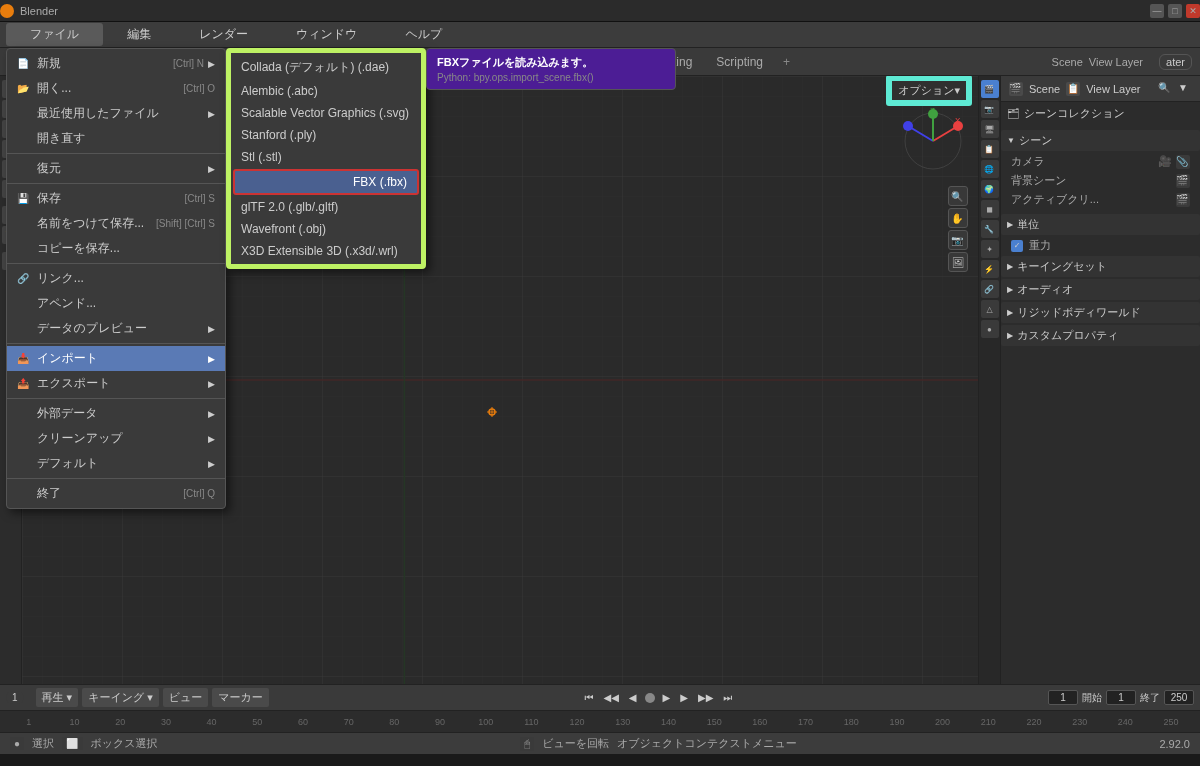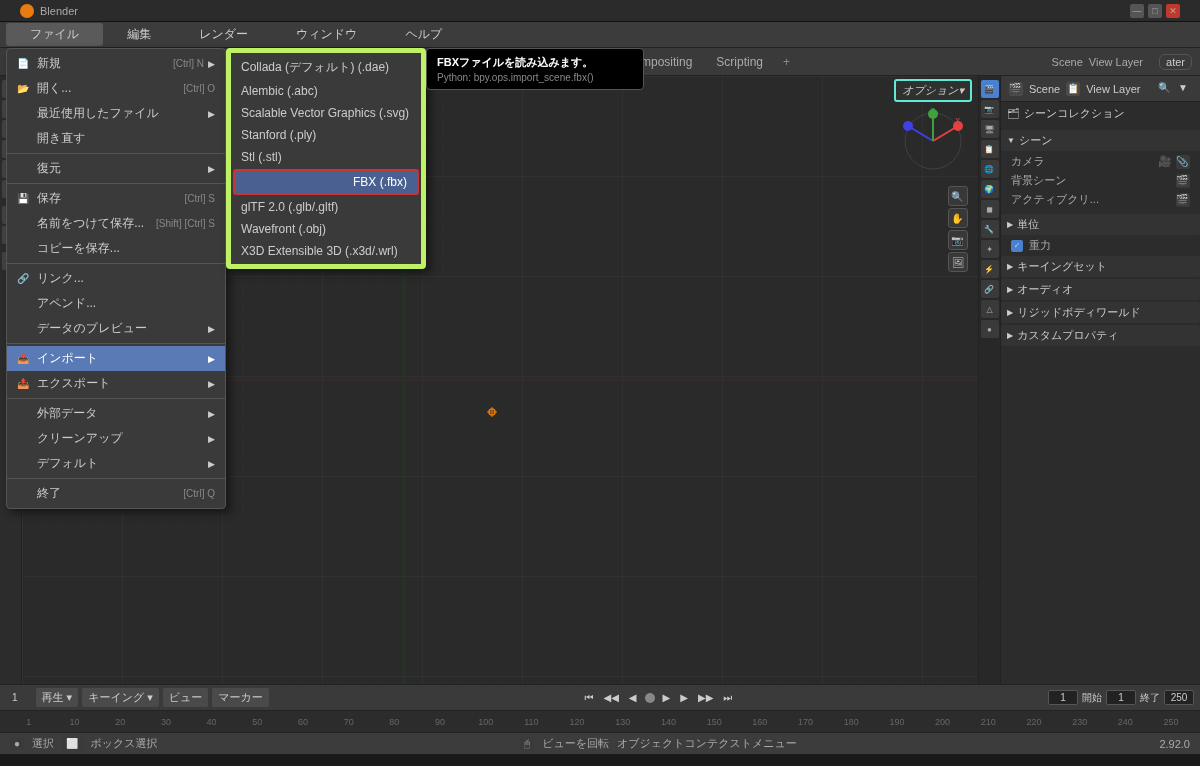--- a/index.html
+++ b/index.html
@@ -13,21 +13,21 @@
       overflow: hidden;
       position: relative;
     }
 
     
     #title-bar {
       height: 22px;
       background: #2b2b2b;
       display: flex;
       align-items: center;
-      padding: 0 20px;
+      padding: 0 0;
       font-size: 11px;
       color: #aaa;
       border-bottom: 1px solid #111;
       position: relative;
       z-index: 100;
     }
     #title-bar .app-icon {
       width: 14px; height: 14px;
       background: #e87d0d;
       border-radius: 50%;
@@ -149,28 +149,27 @@
       top: 0; left: 0; right: 0;
       height: 28px;
       display: flex;
       align-items: center;
       padding: 0 6px;
       gap: 4px;
       z-index: 10;
     }
     .vp-btn {
       background: rgba(50,50,50,0.8);
-      border: 2px solid #5eead4;
+      border: 6px solid #5eead4;
       border-radius: 3px;
       color: #ccc;
       padding: 2px 6px;
       font-size: 11px;
       cursor: pointer;
       white-space: nowrap;
-      font-style: italic;
     }
 
     
     #gizmo {
       position: absolute;
       top: 30px;
       right: 10px;
       width: 70px; height: 70px;
     }
 
@@ -331,22 +330,22 @@
       border-radius: 2px;
       margin: 0 2px;
       justify-content: flex-end;
     }
 
     
     #fbx-tooltip {
       position: absolute;
       top: 48px;
       left: 426px;
-      width: 218px;
-      background: #000000;
+      width: 250px;
+      background: #4c1d95;
       border: 1px solid #555;
       border-radius: 4px;
       z-index: 1002;
       padding: 6px 10px;
       font-size: 11px;
     }
     #fbx-tooltip .tooltip-title {
       color: #fff;
       font-weight: bold;
       margin-bottom: 2px;

